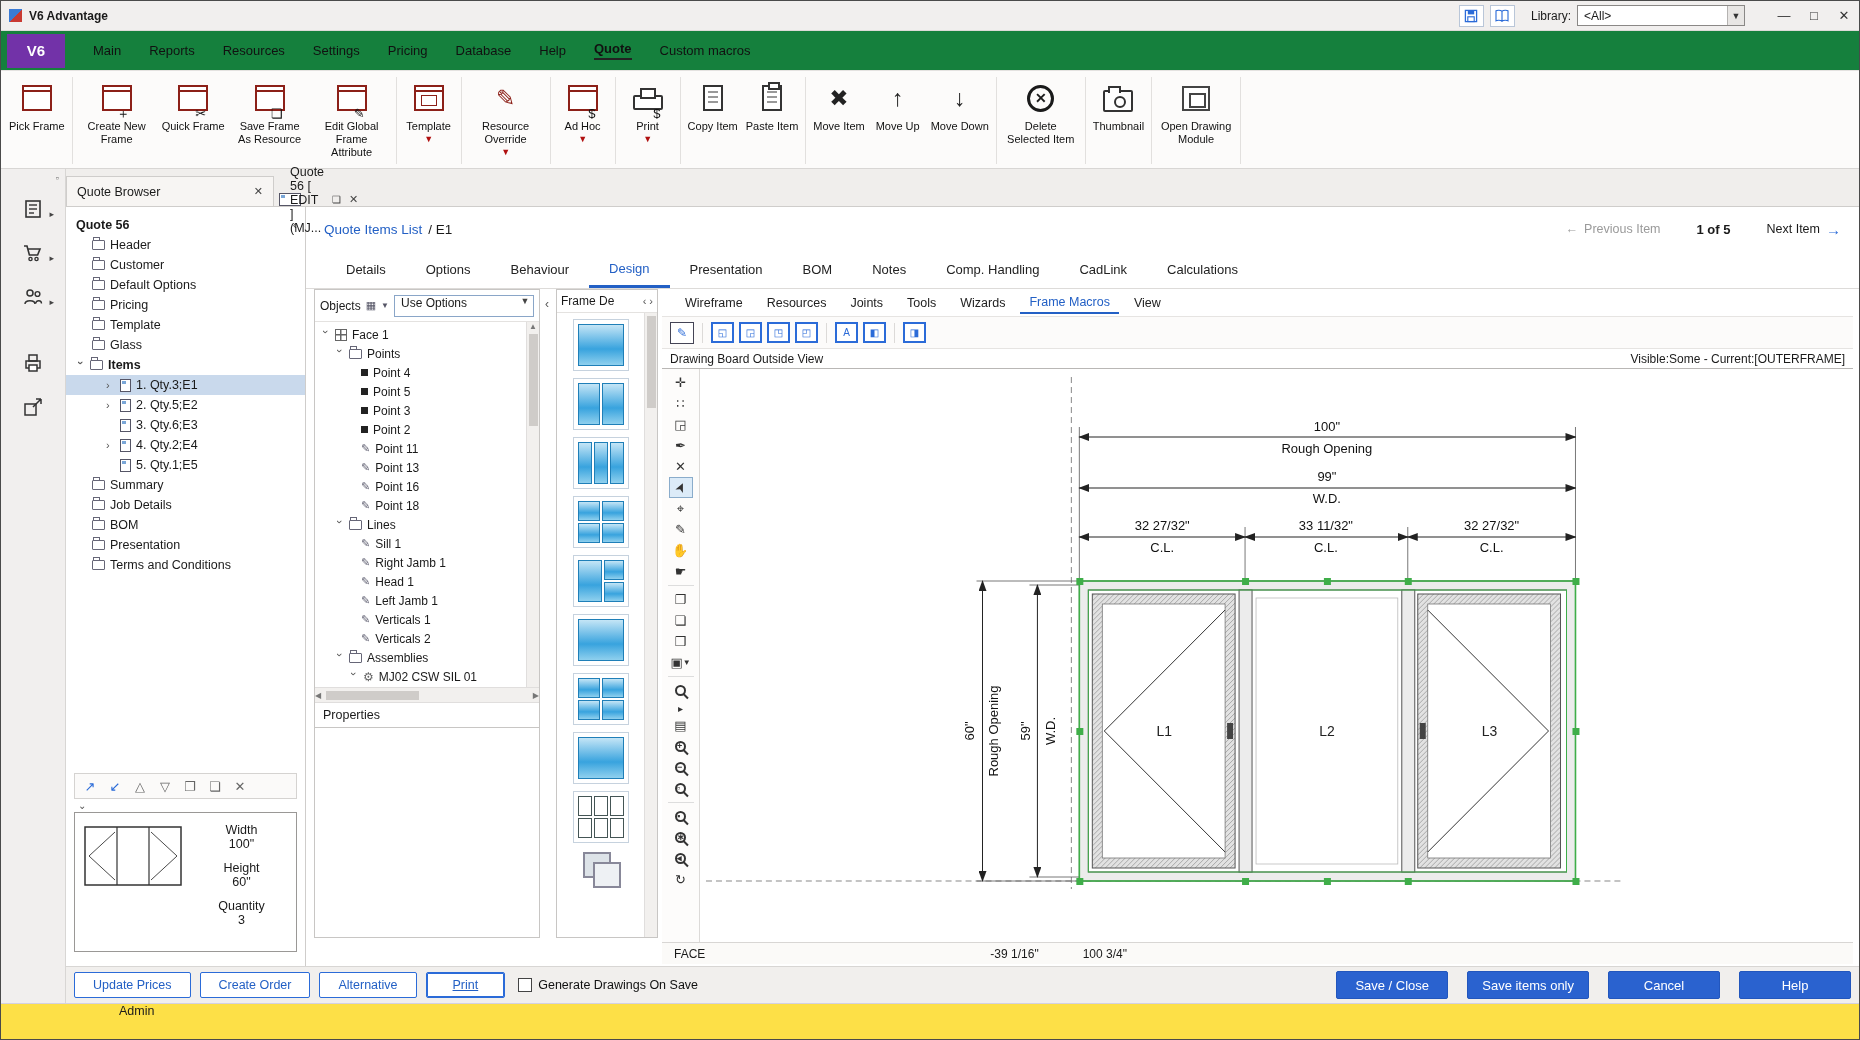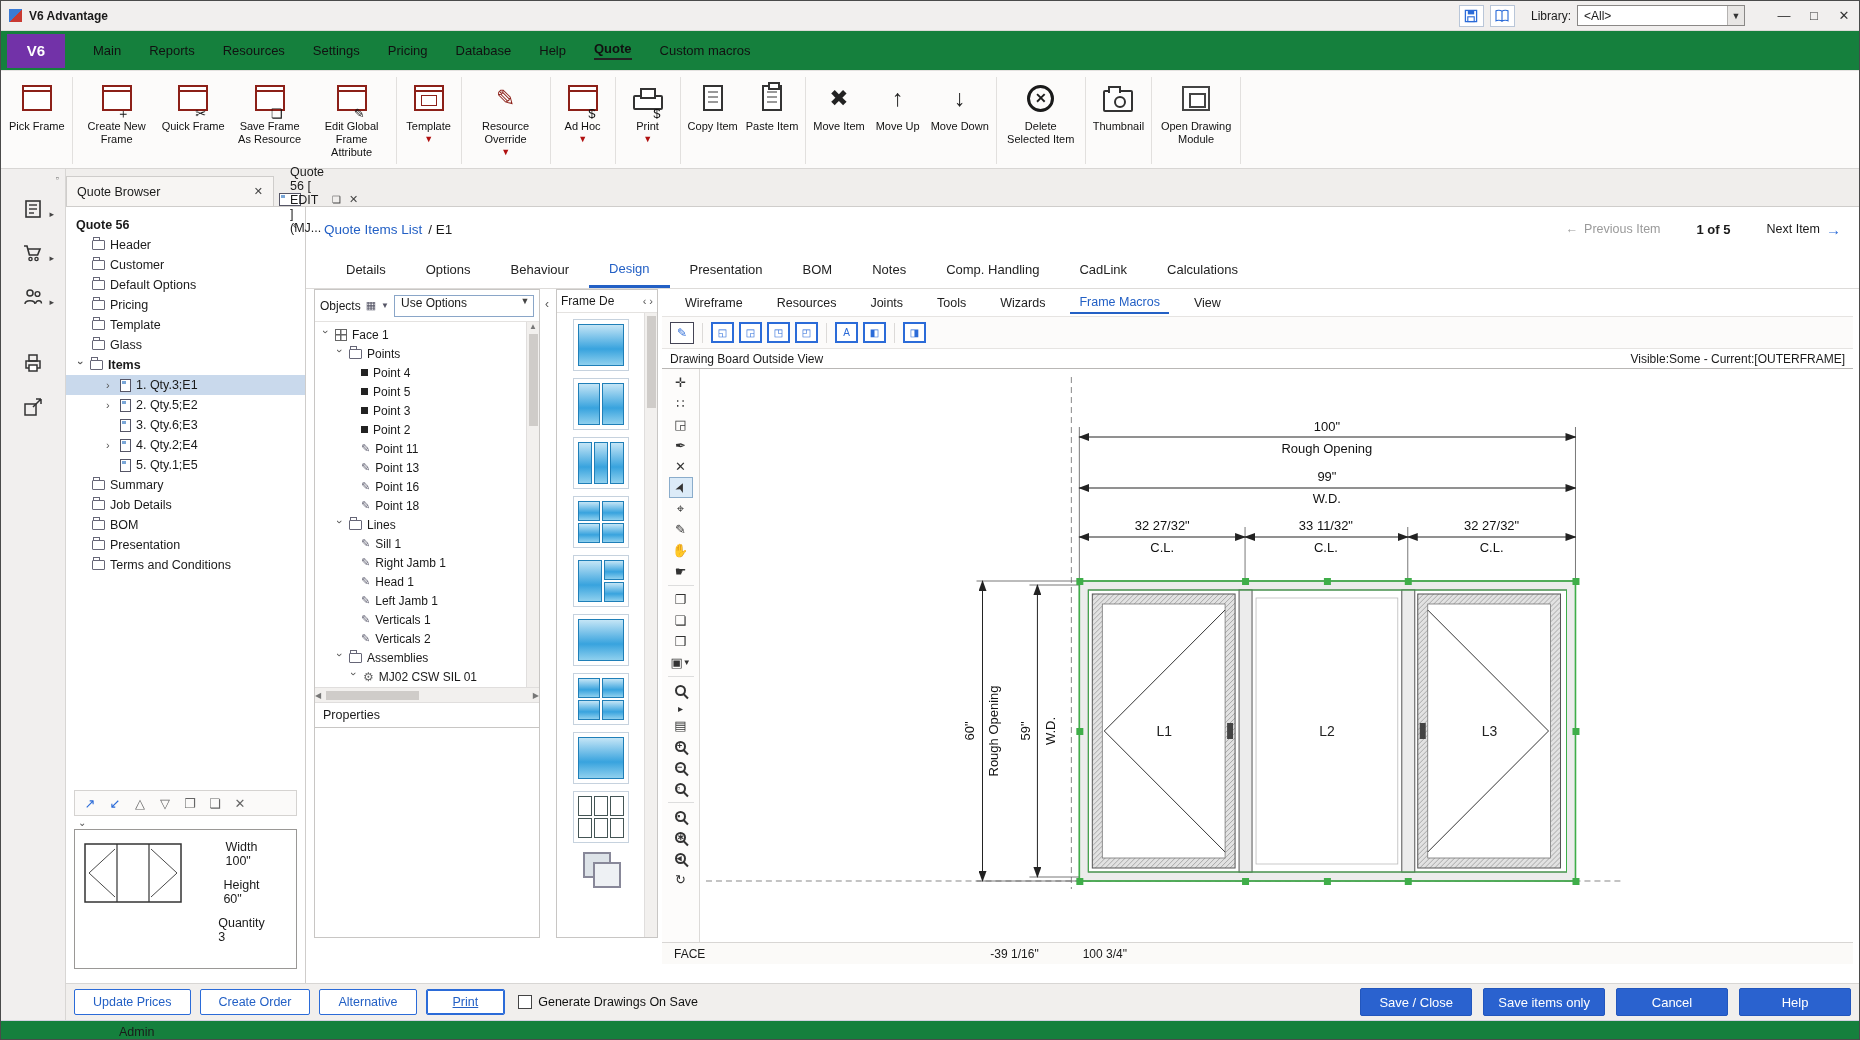--- a/index.html
+++ b/index.html
@@ -85,21 +85,21 @@
   .doc::before { content:''; position:absolute; top:1px; left:1px; width:4px; height:3px; background:#7aa7d8; }
   .cd { display:inline-block; transform:rotate(90deg); color:#555; font-size:11px; width:9px; line-height:1; }
 
   .browser-bottom { margin-top:auto; padding:0 8px 14px; }
   .mini-toolbar { display:flex; align-items:center; gap:3px; border:1px solid #d5d3d1; background:#fbfaf9; padding:2px 4px; }
   .mini-toolbar span { width:22px; height:20px; display:flex; align-items:center; justify-content:center; font-size:13px; color:#666; }
   .mini-toolbar .blue { color:#2b6bd8; }
   .mini-chev { text-align:left; padding:1px 4px; color:#555; font-size:10px; }
   .preview-box { border:1px solid #9a9896; background:#fff; padding:10px 8px; display:flex; gap:12px; height:140px; }
   .preview-dims { display:flex; flex-direction:column; align-items:center; gap:2px; font-size:12.5px; flex:1; }
-  .preview-dims .grp { margin-bottom:8px; }
+  .preview-dims .grp { text-align:center; margin-bottom:8px; }
 
   
   .main-panel { flex:1 1 auto; display:flex; flex-direction:column; min-width:0; background:#fff; }
   .breadcrumb-row { height:44px; display:flex; align-items:center; padding:0 18px 0 18px; }
   .bc-link { color:#2360c5; font-weight:normal; font-size:13.5px; }
   .bc-cur { font-size:13.5px; margin-left:6px; }
   .pager { margin-left:auto; display:flex; align-items:center; gap:14px; }
   .prev { color:#9a9a9a; font-size:12.5px; display:flex; gap:6px; align-items:center; }
   .pgr { font-weight:bold; font-size:13px; margin:0 22px; }
   .next { color:#1a1a1a; font-size:12.5px; display:flex; gap:6px; align-items:center; }
@@ -158,21 +158,21 @@
   .g22 { grid-template-columns:1fr 1fr; grid-template-rows:1fr 1fr; }
   .lr { grid-template-columns:1.25fr 1fr; grid-template-rows:1fr 1fr; }
   .lr .tall { grid-row:1 / span 2; }
   .g32 { grid-template-columns:1fr 1fr 1fr; grid-template-rows:1fr 1fr; }
   .stackico { width:56px; height:40px; position:relative; flex:0 0 auto; }
   .stackico::before { content:''; position:absolute; left:10px; top:2px; width:24px; height:22px; border:2px solid #889; background:#dde3e8; }
   .stackico::after { content:''; position:absolute; left:20px; top:12px; width:24px; height:22px; border:2px solid #889; background:#eef1f4; }
 
   
   .design-area { flex:1 1 auto; height:675px; display:flex; flex-direction:column; min-width:0; margin-left:4px; }
-  .designtabs { height:28px; display:flex; align-items:center; gap:16px; padding-left:14px; border-bottom:1px solid #e6e4e2; }
+  .designtabs { height:28px; display:flex; align-items:center; gap:6px; padding-left:14px; border-bottom:1px solid #e6e4e2; }
   .dtab { padding:4px 9px 3px; font-size:12.5px; color:#222; }
   .dtab.active { color:#2360c5; border-bottom:2px solid #2360c5; }
   .macro-row { height:32px; display:flex; align-items:center; gap:5px; padding-left:8px; background:#fcfbfa; border-bottom:1px solid #e6e4e2; }
   .boardico { width:24px; height:22px; border:1.5px solid #445; background:#fff; display:flex; align-items:center; justify-content:center; font-size:12px; color:#2b6bd8; }
   .msep { width:1px; height:20px; background:#dcdad8; margin:0 3px; }
   .macroico { width:23px; height:21px; border:2px solid #2b6bd8; background:#fff; display:flex; align-items:center; justify-content:center; }
   .macroico i { font-style:normal; font-size:10px; color:#2b6bd8; line-height:1; }
   .board-header { height:20px; display:flex; align-items:center; font-size:12px; padding:0 8px; background:#fff; border-bottom:1px solid #b9b7b5; }
   .board-header .r { margin-left:auto; }
   .canvas-row { flex:1 1 auto; display:flex; min-height:0; }
@@ -192,25 +192,25 @@
   .canvas-status .cx { margin-left:285px; }
   .canvas-status .cy { margin-left:44px; }
 
   
   .footer { height:37px; background:#f1efed; border-top:1px solid #d8d6d4; display:flex; align-items:center; padding:0 8px; gap:9px; flex:0 0 auto; }
   .fbtn { height:26px; padding:0 18px; background:#fff; border:1px solid #2b6bd8; color:#2360c5; font-size:12.5px; border-radius:2px; display:flex; align-items:center; }
   .fbtn.focused { text-decoration:underline; box-shadow:0 0 0 1px #2b6bd8 inset; padding:0 26px; }
   .cbwrap { display:flex; align-items:center; gap:6px; margin-left:4px; }
   .cb { width:14px; height:14px; border:1.5px solid #444; background:#fff; }
   .cblabel { font-size:12.5px; color:#111; }
-  .footer-right { margin-left:auto; display:flex; gap:11px; }
+  .footer-right { margin-left:auto; display:flex; gap:19px; }
   .pbtn { height:28px; min-width:112px; padding:0 14px; background:#2a62cf; border:1px solid #2256bd; color:#fff; font-size:13px; border-radius:2px; display:flex; align-items:center; justify-content:center; }
 
   
-  .statusbar { height:19px; background:#15803d; border-top:1px solid #d4d1e0; display:flex; align-items:flex-end; padding-left:118px; font-size:12.5px; flex:0 0 auto; }
+  .statusbar { height:36px; background:#fde047; border-top:1px solid #d4d1e0; display:flex; align-items:flex-start; padding-left:118px; font-size:12.5px; flex:0 0 auto; }
 
   svg text { font-family:"Liberation Sans", sans-serif; }
 </style>
 </head>
 <body>
 
 <div id="app">
 
   <div class="titlebar">
     <div class="applogo"></div>

